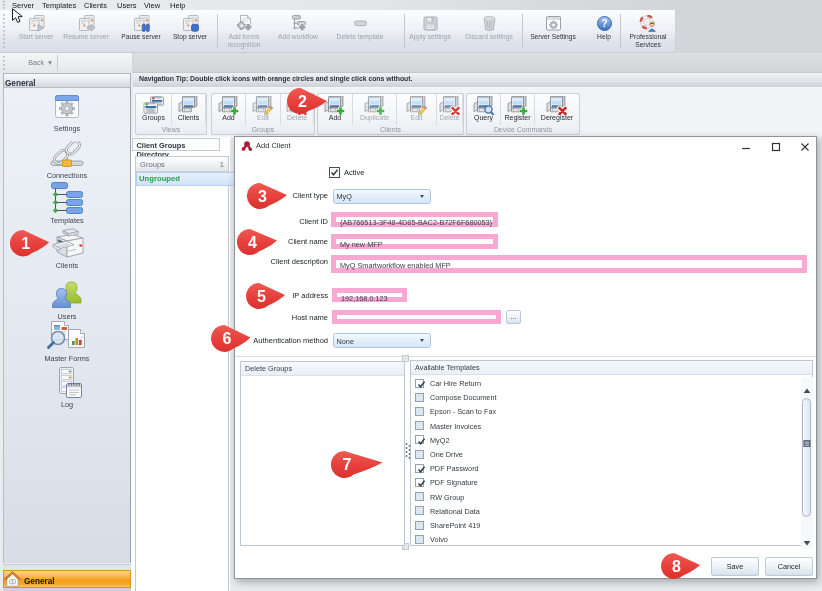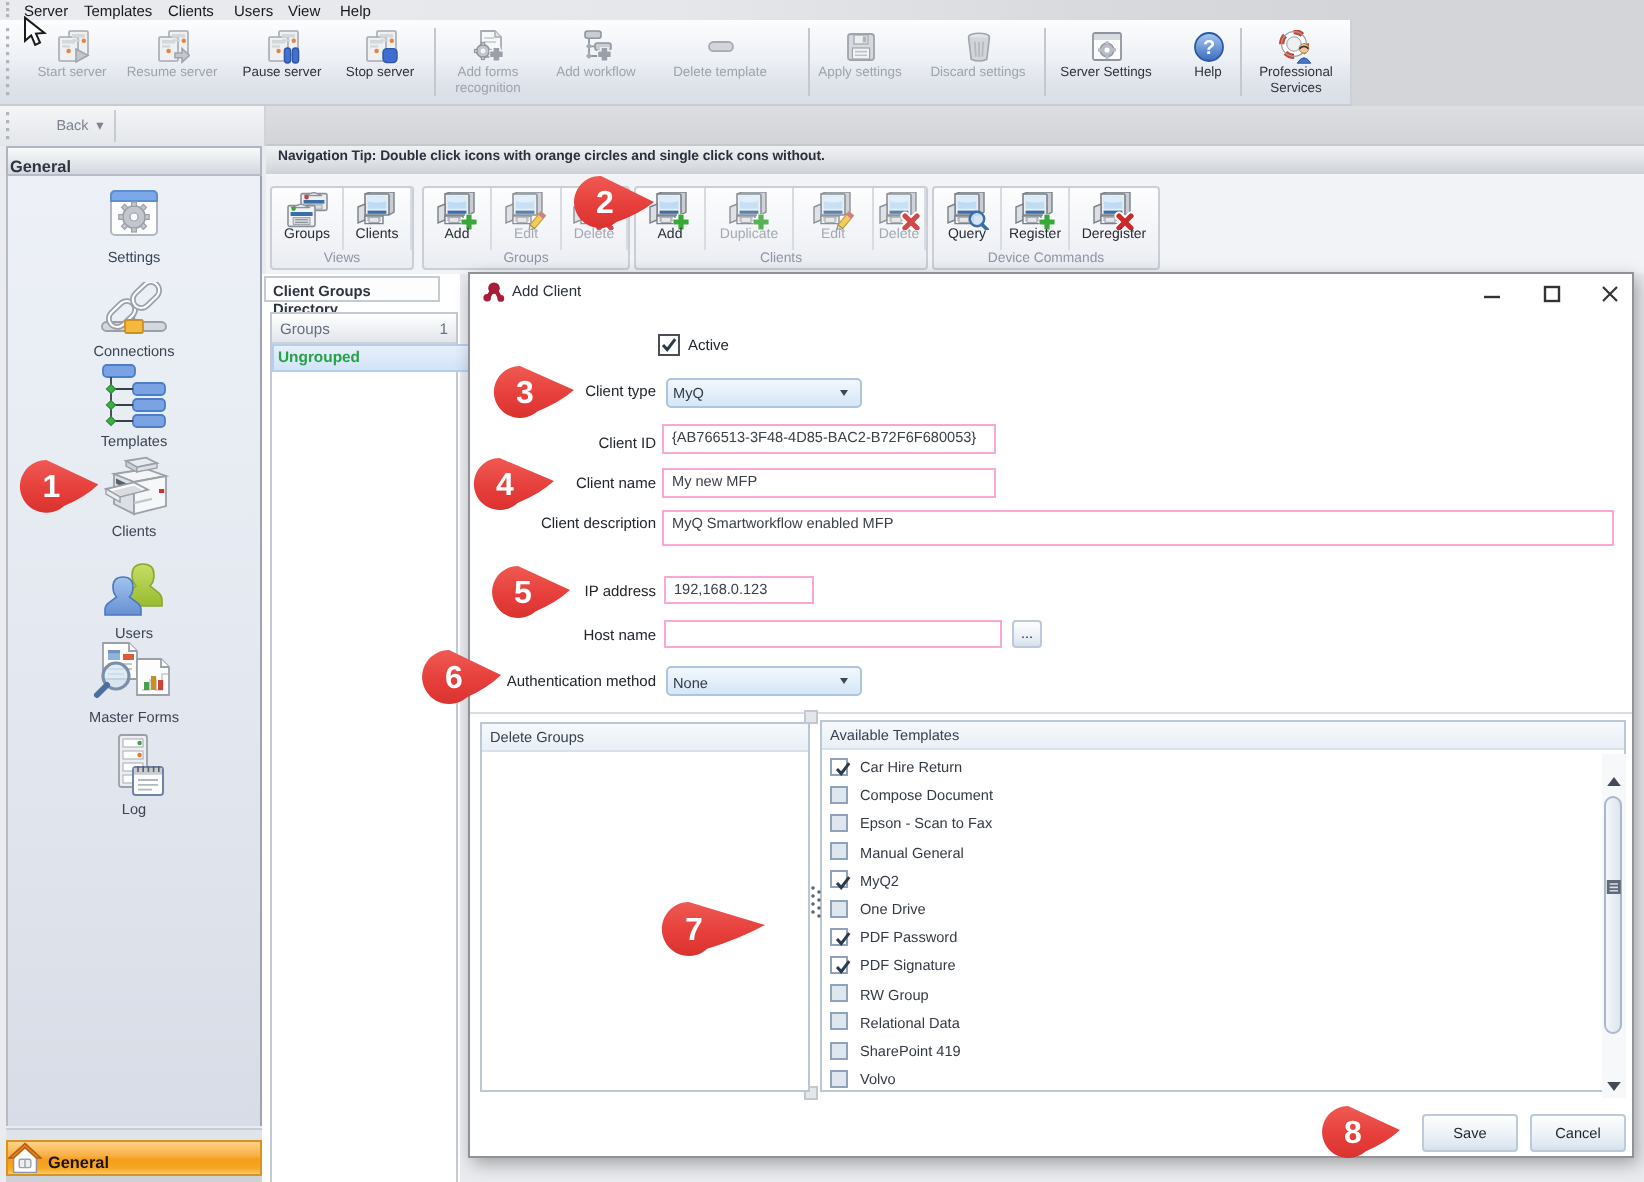--- a/index.html
+++ b/index.html
@@ -46,21 +46,21 @@
 #grprow{left:136px;top:157px;width:92px;height:15px;background:linear-gradient(180deg,#ffffff,#e2e5ea);border-bottom:1px solid #cdd2d9;}
 #grprow .a{position:absolute;left:4px;top:3px;font-size:7.6px;color:#667081;}
 #grprow .b{position:absolute;right:4px;top:3px;font-size:7.6px;color:#667081;}
 #ungrouped{left:136px;top:172px;width:104px;height:14px;background:linear-gradient(180deg,#e7f0fb,#d2e4f8);border:1px solid #b4cfee;}
 #ungrouped span{position:absolute;left:2px;top:1px;font-size:7.7px;font-weight:bold;color:#27a147;}
 
 #dialog{left:234px;top:136px;width:583px;height:443px;background:#fff;border:1px solid #8f9399;box-shadow:2px 3px 8px rgba(0,0,0,0.3);}
 .dlg{position:absolute;}
 #dtitle{left:21px;font-size:7.5px;color:#2a2f38;}
 .flabel{position:absolute;font-size:7.5px;color:#21252c;text-align:right;width:110px;}
-.tinput{position:absolute;background:#fff;border:1px solid #f9a8d4;font-size:7.3px;color:#3c4149;padding:0 0 0 4px;line-height:12px;}
+.tinput{position:absolute;background:#fff;border:5px solid #f9a8d4;font-size:7.3px;color:#3c4149;padding:0 0 0 4px;line-height:12px;}
 .combo{position:absolute;background:linear-gradient(180deg,#f2f8fd,#e2eefa 55%,#d5e6f6);border:1px solid #aec6dd;border-radius:2.5px;font-size:7.3px;color:#333a44;}
 .combo .tx{position:absolute;left:3px;top:2.5px;}
 .combo .ar{position:absolute;right:6px;top:5px;width:0;height:0;border-left:2.8px solid transparent;border-right:2.8px solid transparent;border-top:3.6px solid #3e464f;}
 .cb{position:absolute;width:9px;height:9px;border:1px solid #8fa2b8;background:#dee6f0;}
 .cb.on{background:#fff;}
 .cb.on svg{position:absolute;left:0.5px;top:0.5px;}
 .panel{position:absolute;border:1px solid #bcc7d4;background:#fff;}
 .phdr{position:absolute;left:0;top:0;right:0;height:14px;background:linear-gradient(180deg,#f6f9fc,#e9eff6);border-bottom:1px solid #d9e1ea;}
 .phdr span{position:absolute;left:4px;top:2px;font-size:7.3px;color:#3a404a;}
 .titem{position:absolute;font-size:7.3px;color:#343a43;}
@@ -786,21 +786,21 @@
         <svg width="9" height="9" viewBox="0 0 9 9">
           <path d="M1.5 4.5 L3.6 6.8 L7.6 1.6" fill="none" stroke="#2b3a4d" stroke-width="1.5"></path>
         </svg>
       </div>
 <span class="titem" style="left:195px;top:242.0px;">Car Hire Return</span>
 <div class="cb" style="left:180px;top:255.7px;"></div>
 <span class="titem" style="left:195px;top:256.2px;">Compose Document</span>
 <div class="cb" style="left:180px;top:269.9px;"></div>
 <span class="titem" style="left:195px;top:270.4px;">Epson - Scan to Fax</span>
 <div class="cb" style="left:180px;top:284.1px;"></div>
-<span class="titem" style="left:195px;top:284.6px;">Manual General</span>
+<span class="titem" style="left:195px;top:284.6px;">Master Invoices</span>
 <div class="cb on" style="left:180px;top:298.3px;">
         <svg width="9" height="9" viewBox="0 0 9 9">
           <path d="M1.5 4.5 L3.6 6.8 L7.6 1.6" fill="none" stroke="#2b3a4d" stroke-width="1.5"></path>
         </svg>
       </div>
 <span class="titem" style="left:195px;top:298.8px;">MyQ2</span>
 <div class="cb" style="left:180px;top:312.5px;"></div>
 <span class="titem" style="left:195px;top:313.0px;">One Drive</span>
 <div class="cb on" style="left:180px;top:326.7px;">
         <svg width="9" height="9" viewBox="0 0 9 9">

